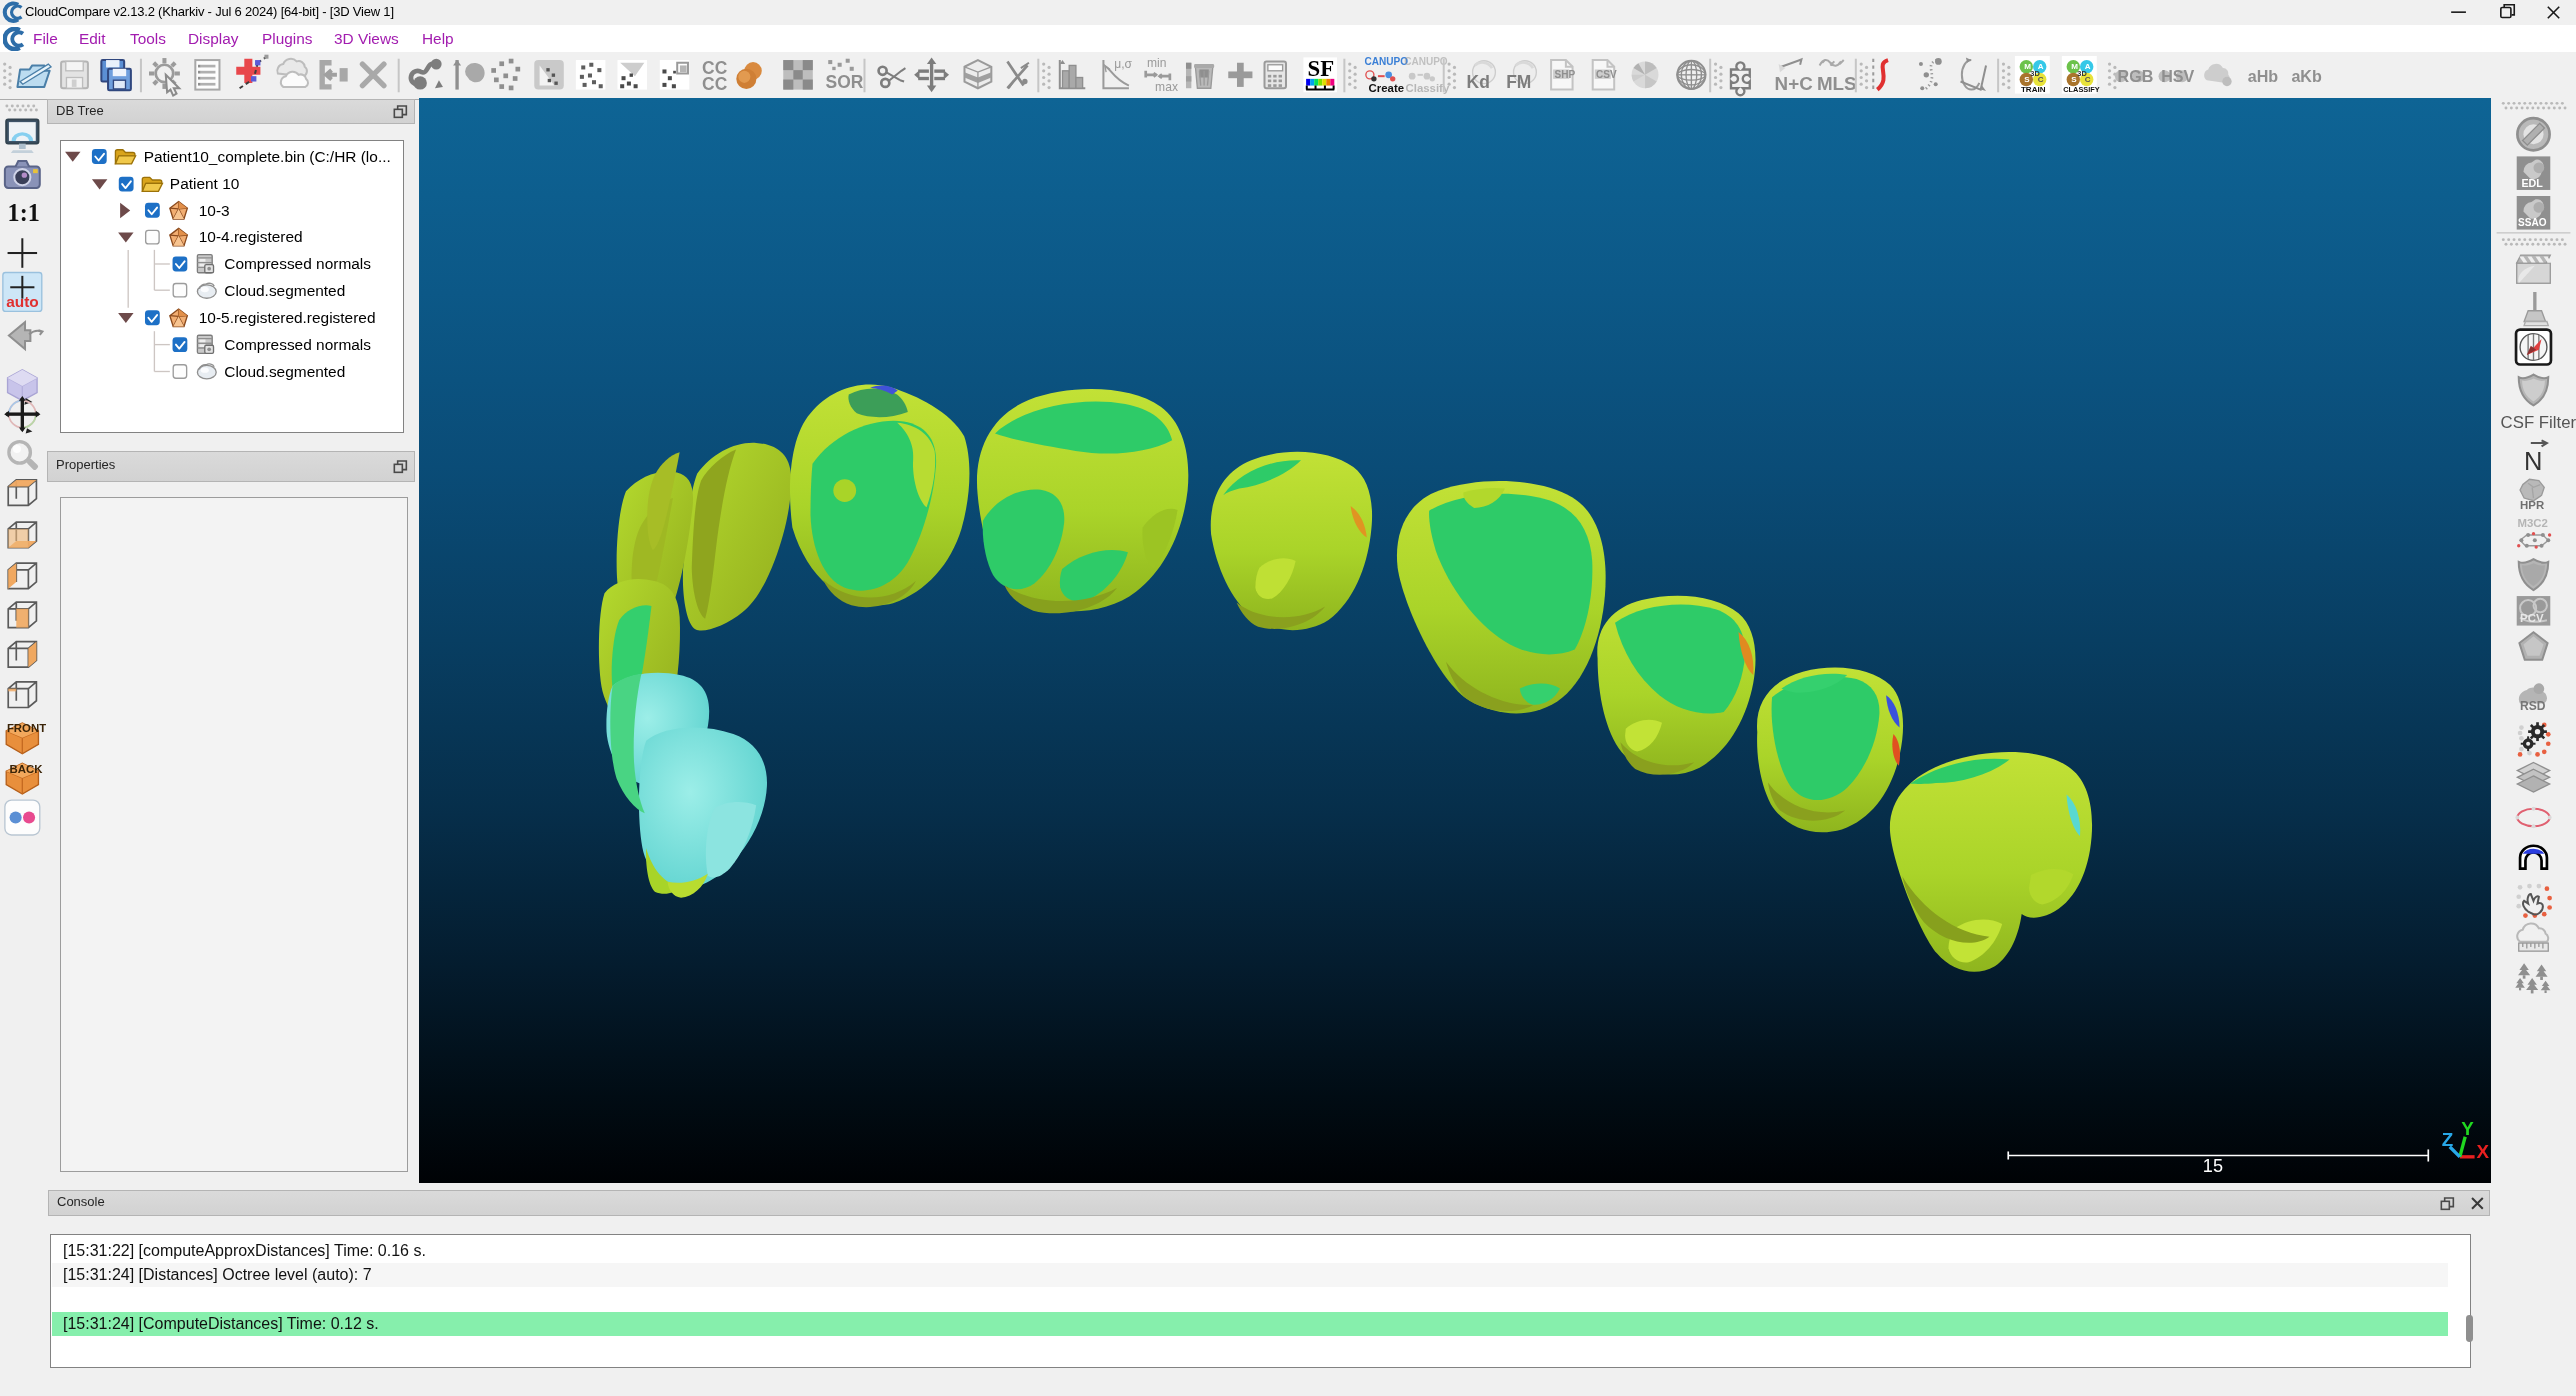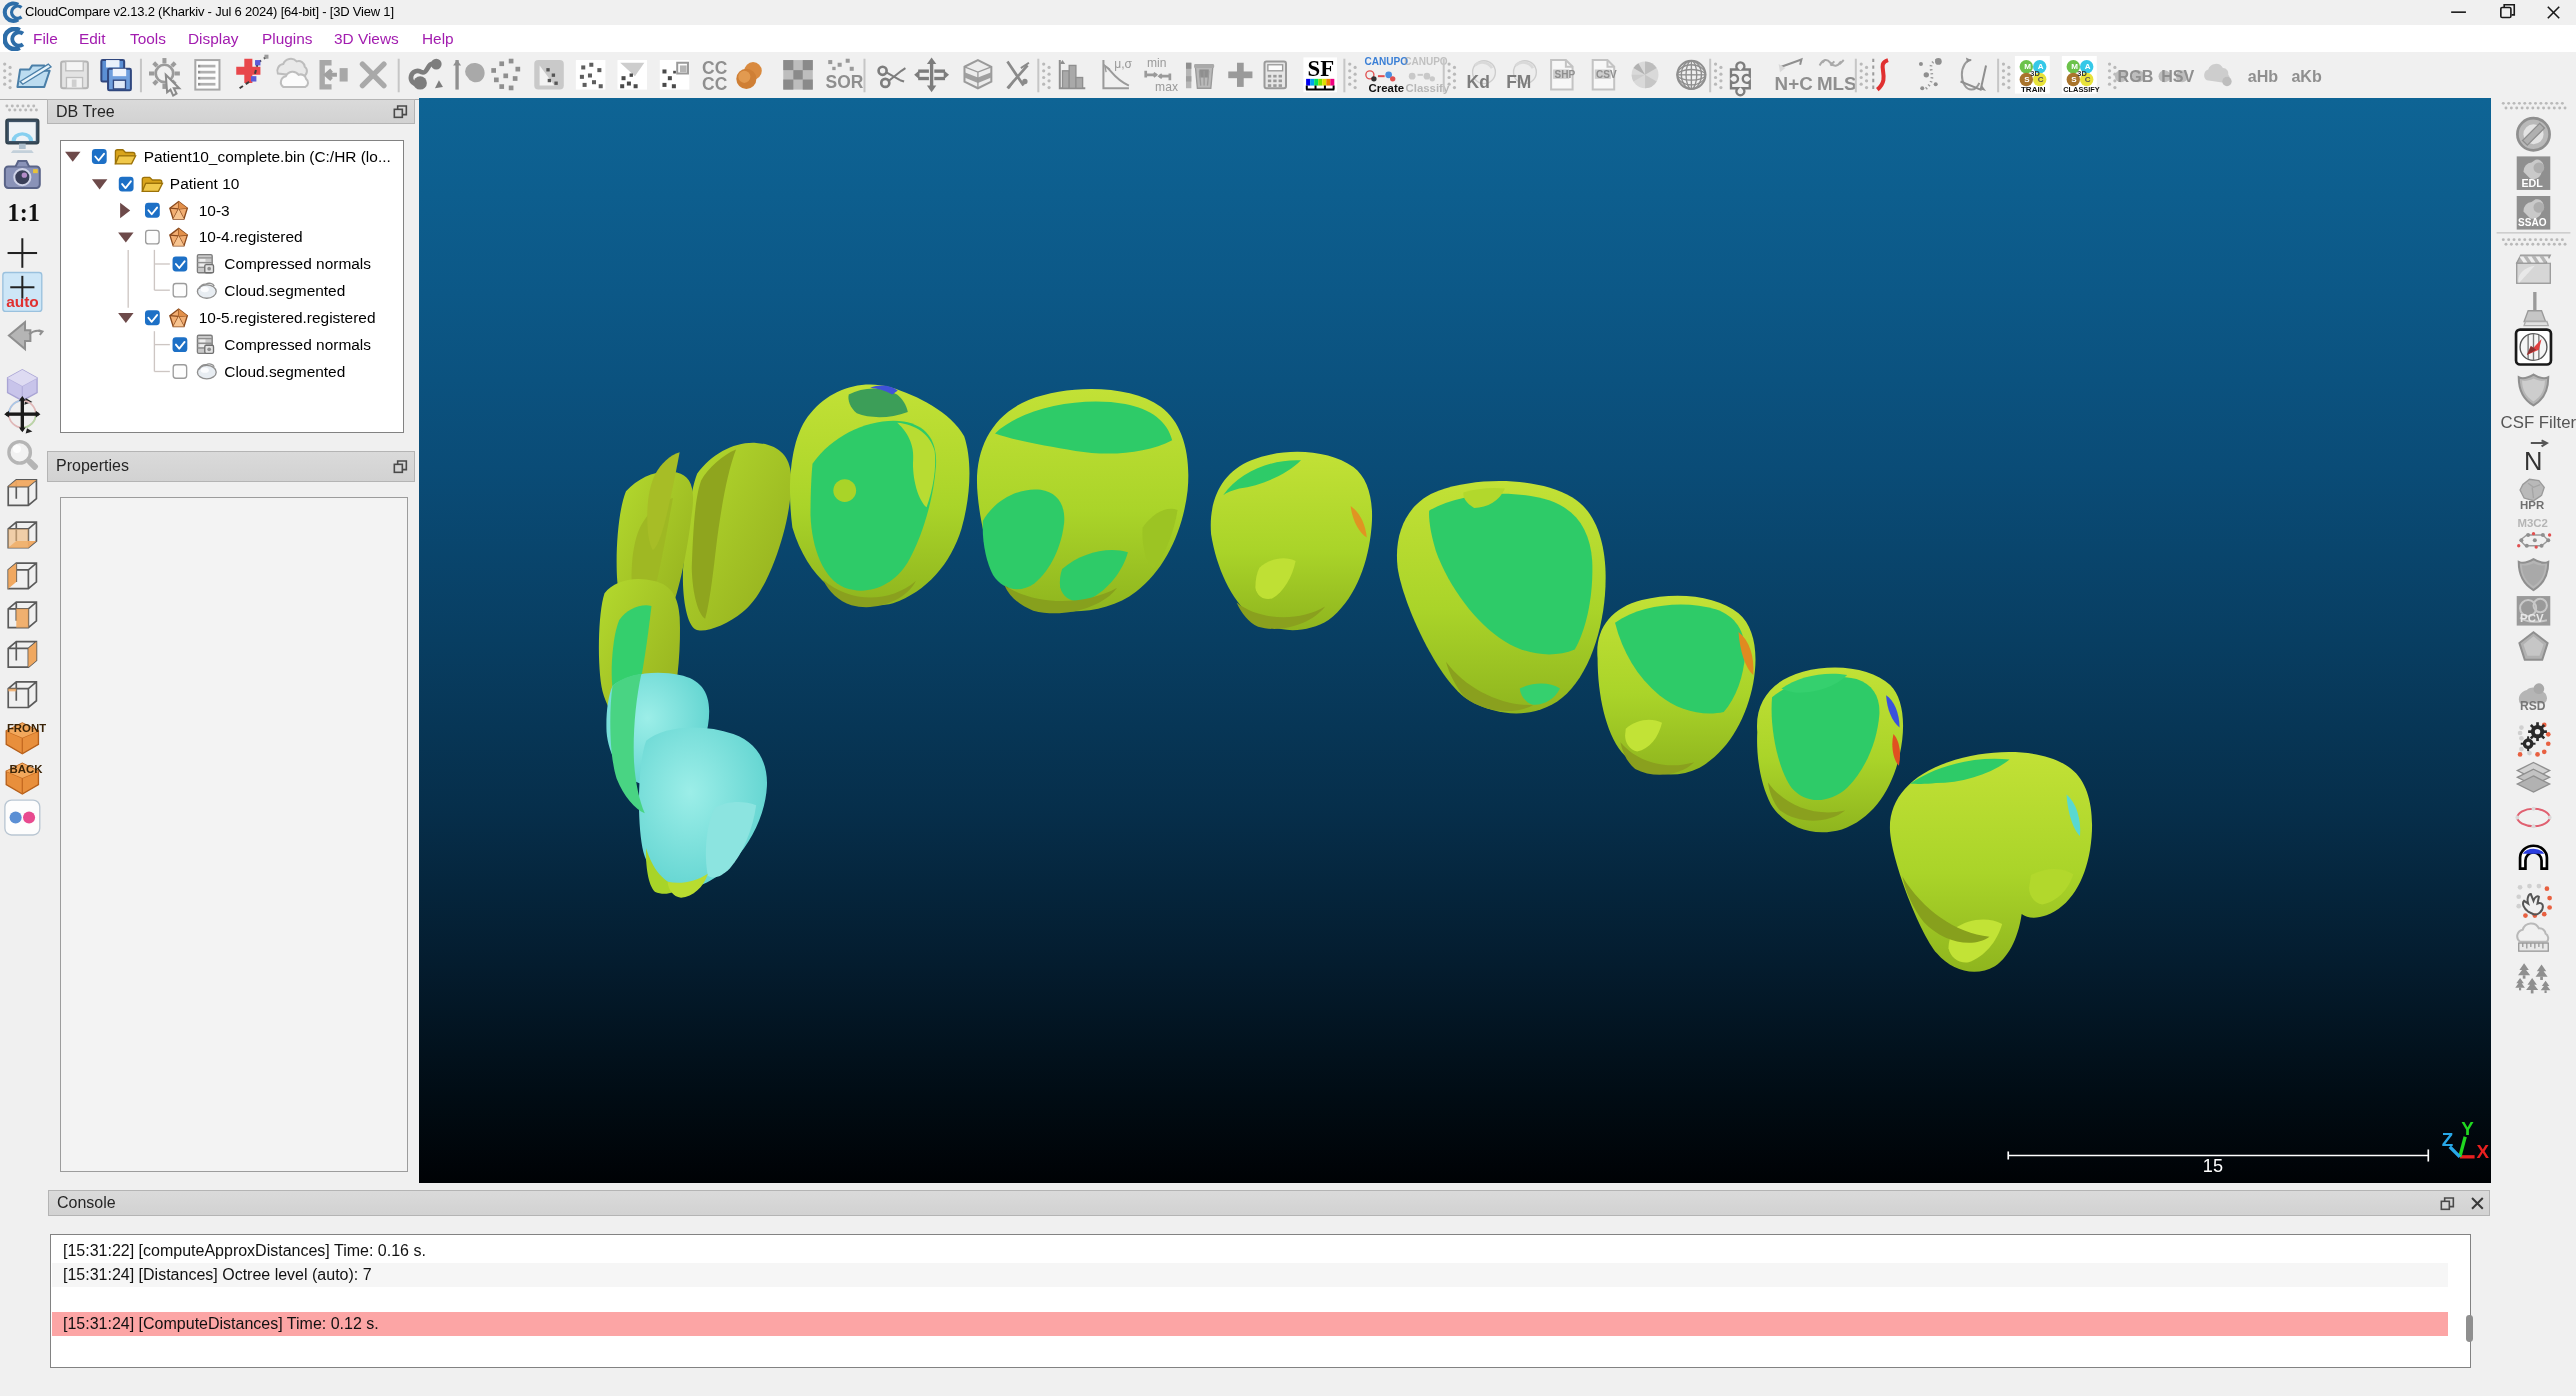--- a/index.html
+++ b/index.html
@@ -9,21 +9,21 @@
 #titlebar { left:0; top:0; width:2576px; height:25px; background:#f0f0f0; }
 #titletext { left:25px; top:4px; font-size:13px; color:#000; letter-spacing:-0.2px; }
 #menubar { left:0; top:25px; width:2576px; height:27.5px; background:#ffffff; }
 .menuitem { position:absolute; top:5.4px; font-size:15.4px; color:#a21caf; }
 #toolbar { left:0; top:52px; width:2576px; height:48px; background:#f0f0f0; border-bottom:1.3px solid #ababab; }
 #lefttb { left:0; top:102px; width:46px; height:1270px; background:#f0f0f0; }
 #righttb { left:2491px; top:98px; width:85px; height:1274px; background:#f0f0f0; }
 #viewport { left:419px; top:98px; width:2072px; height:1085px;
   background:linear-gradient(180deg,#0e6495 0%, #0c5887 18%, #0a4c77 34%, #083e62 50%, #062e4a 66%, #041c2e 80%, #010c14 92%, #000205 100%); }
 .dockhdr { position:absolute; background:linear-gradient(180deg,#dadada,#d2d2d2); border:1.3px solid #b4b4b4; }
-.dockhdr .t { position:absolute; left:8px; top:2.7px; font-size:16px; color:#262626; }
+.dockhdr .t { position:absolute; left:8px; top:2.7px; font-size:13px; color:#262626; }
 #dbtree-box { left:60px; top:140px; width:344px; height:293px; background:#ffffff; border:1.3px solid #828282; }
 #props-box { left:60px; top:497px; width:348px; height:675px; background:#f3f3f3; border:1.3px solid #9c9c9c; }
 #console-box { left:50px; top:1234px; width:2421px; height:134px; background:#ffffff; border:1.3px solid #828282; }
 .crow { position:absolute; left:1.3px; width:2396px; height:24px; font-size:16px; color:#111; padding-left:10.7px; line-height:24px; white-space:nowrap; }
 #statusbar { left:0; top:1372px; width:2576px; height:24px; background:#f0f0f0; }
 </style>
 </head>
 <body>
 <div class="abs" id="titlebar">
 <svg width="2576" height="25" xmlns="http://www.w3.org/2000/svg" viewBox="0 0 3838 37">
@@ -1185,17 +1185,17 @@
     </svg>
 <svg class="abs" style="left:2421px; top:5.4px;" width="14.8" height="14.8" xmlns="http://www.w3.org/2000/svg" viewBox="0 0 22 22">
       <g stroke="#3a3a3a" stroke-width="3">
         <path d="M3,3 l16,16 M19,3 l-16,16"></path>
       </g>
     </svg>
   </div>
 <div class="abs" id="console-box">
   <div class="crow" style="top:4px; background:#ffffff;">[15:31:22] [computeApproxDistances] Time: 0.16 s.</div>
   <div class="crow" style="top:28px; background:#f6f6f6;">[15:31:24] [Distances] Octree level (auto): 7</div>
-  <div class="crow" style="top:77px; background:#fca5a5;">[15:31:24] [ComputeDistances] Time: 0.12 s.</div>
+  <div class="crow" style="top:77px; background:#86efac;">[15:31:24] [ComputeDistances] Time: 0.12 s.</div>
 </div>
 <div class="abs" style="left:2466px; top:1315px; width:6.7px; height:27px; background:#8f8f8f; border-radius:3.4px;"></div>
 <div class="abs" id="statusbar"></div>
 
 
 </body></html>

